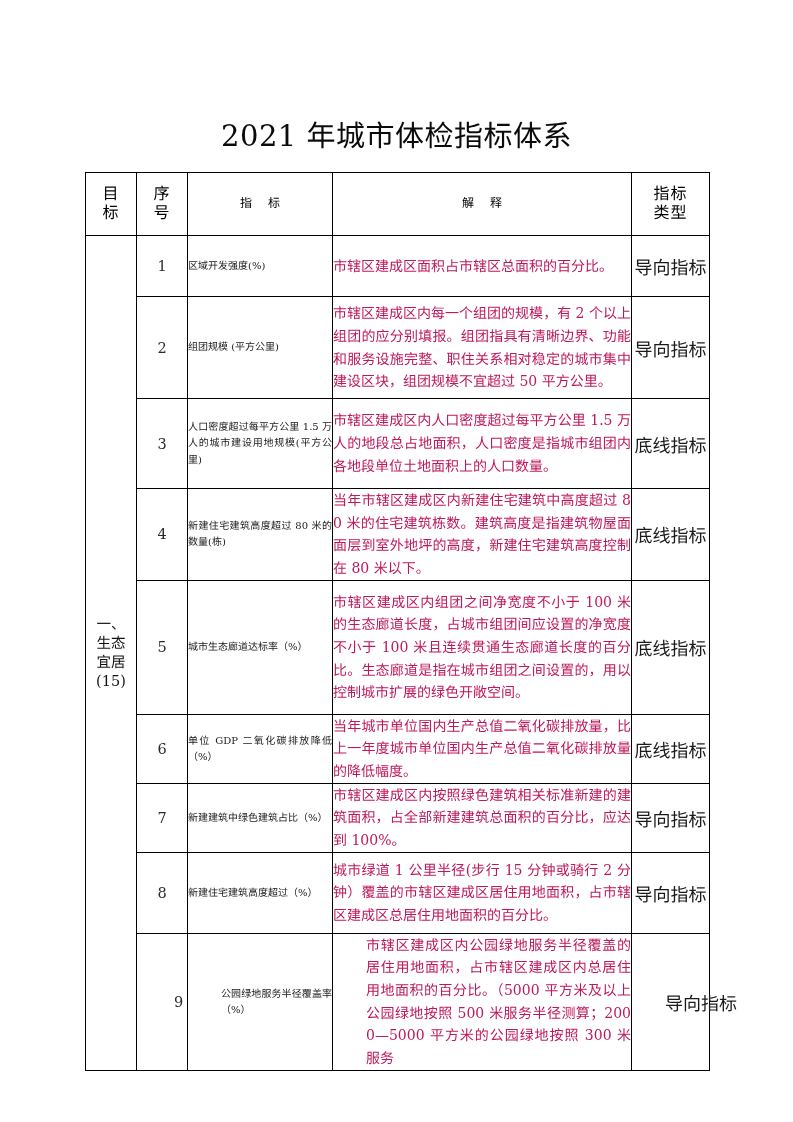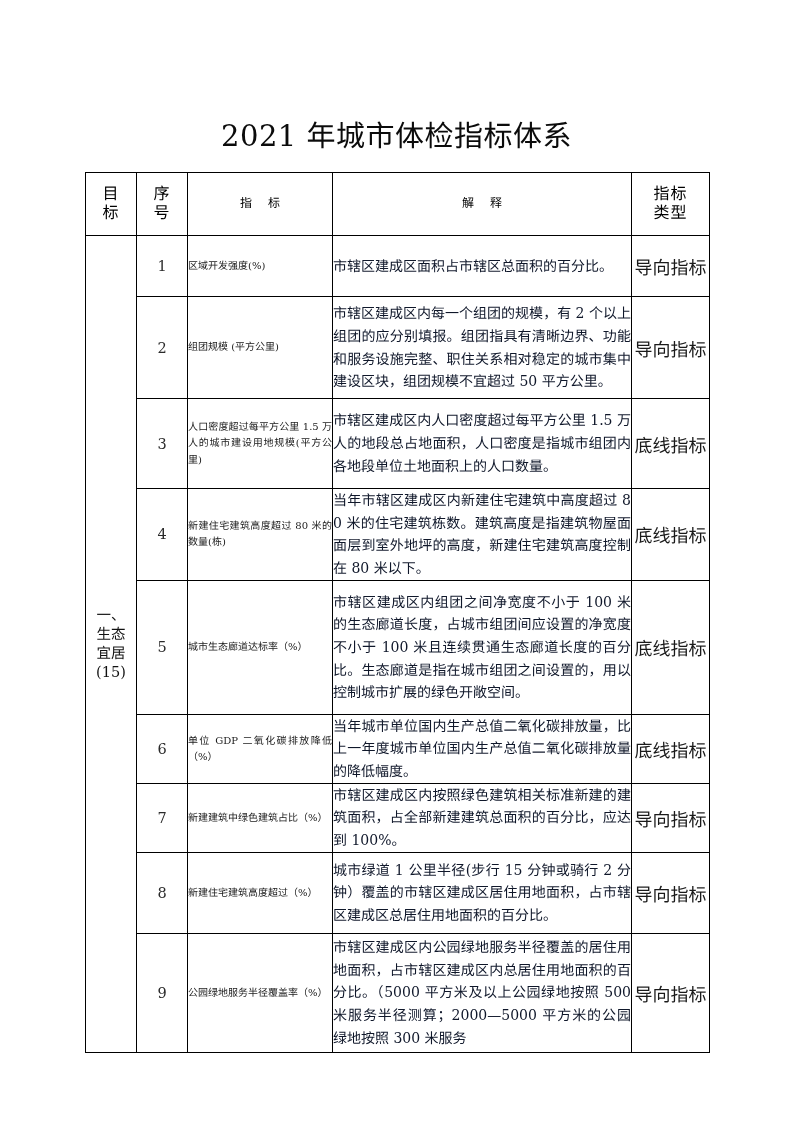--- a/index.html
+++ b/index.html
@@ -106,21 +106,21 @@
     padding: 3px 7px 3px 7px;
     text-align: justify;
     text-align-last: left;
     text-justify: inter-character;
     word-break: break-all;
   }
   
   td.exp-cell {
     font-size: 14px;
     line-height: 1.62;
-    color: #0f172a;
+    color: #be185d;
     padding: 3px 4px 3px 5px;
     text-align: justify;
     text-align-last: left;
     text-justify: inter-character;
     word-break: break-all;
     overflow: hidden;
   }
   
   td.type-cell {
     text-align: center;
@@ -131,21 +131,21 @@
 
   
   tr.r1 td { height: 60px; }
   tr.r2 td { height: 101px; }
   tr.r3 td { height: 89px; }
   tr.r4 td { height: 80px; }
   tr.r5 td { height: 133px; }
   tr.r6 td { height: 60px; }
   tr.r7 td { height: 60px; }
   tr.r8 td { height: 80px; }
-  tr.r9 td { height: 118px; }
+  tr.r9 td { height: 118px; padding-left: 33px; }
 </style>
 </head>
 <body>
 
 <div class="page">
 
   <div class="doc-title">2021 年城市体检指标体系</div>
 
   <div class="table-wrap">
     <table class="indicator-table">

